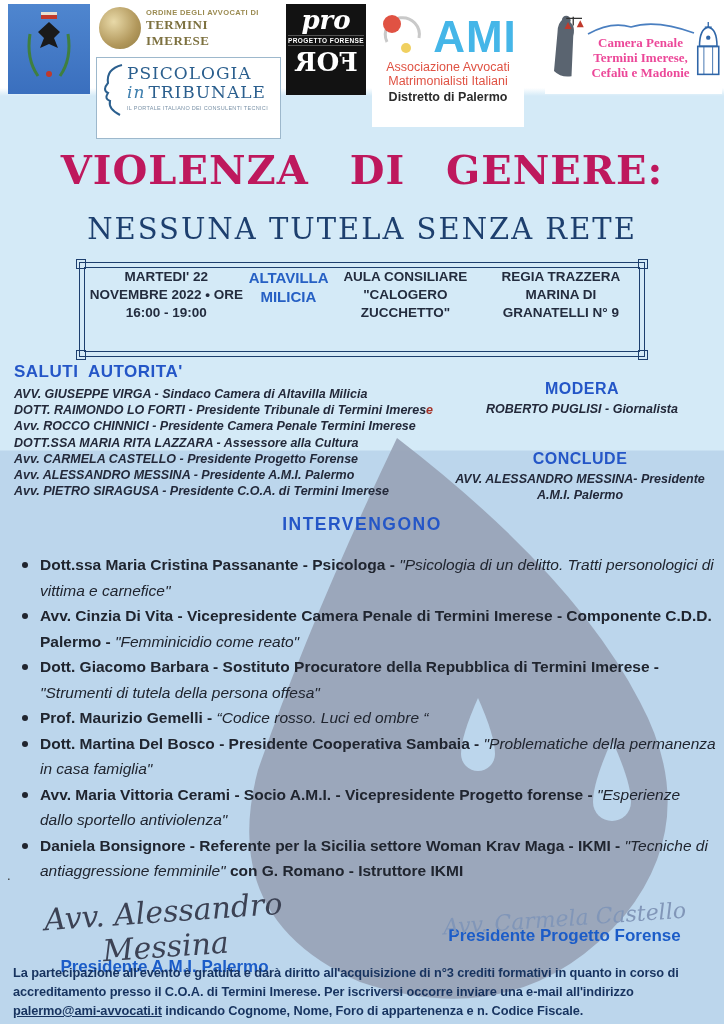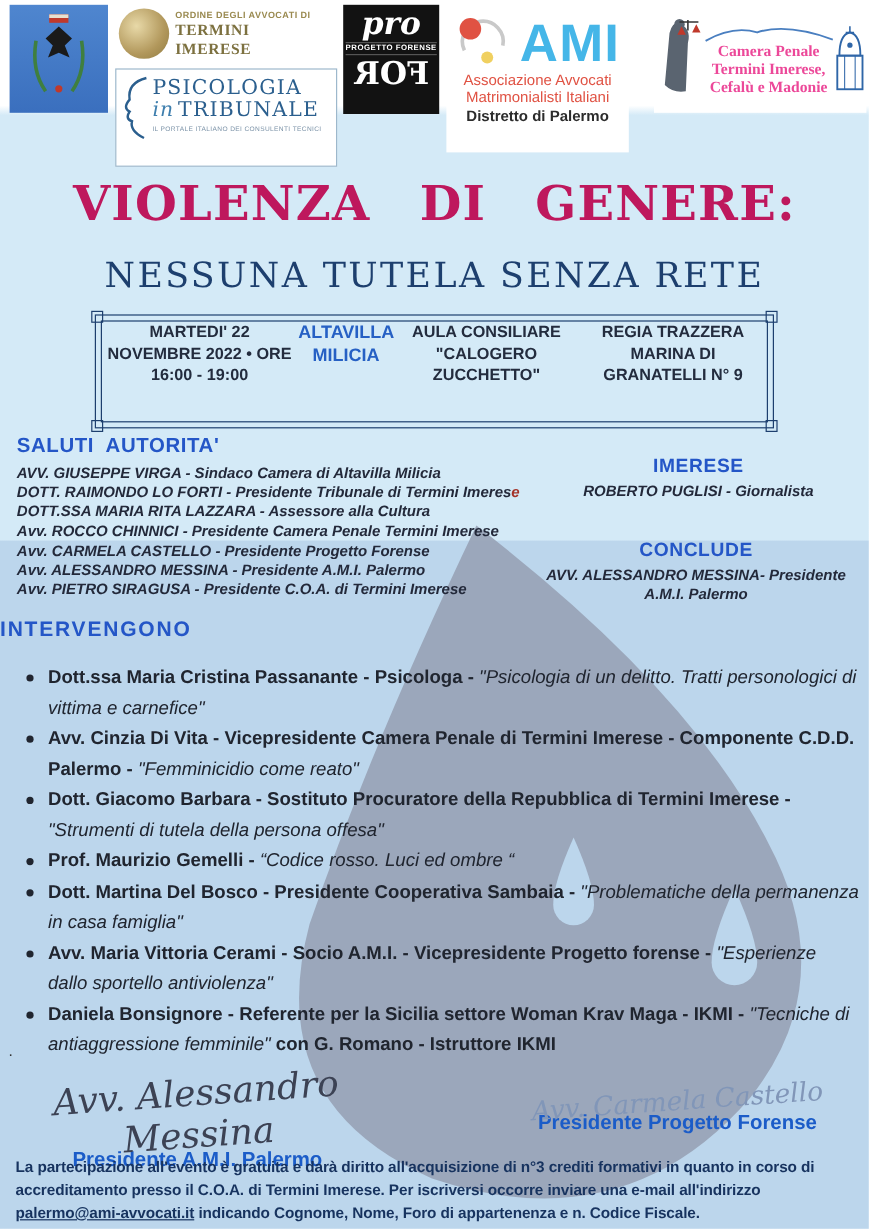--- a/index.html
+++ b/index.html
@@ -56,21 +56,21 @@
   #saluti{left:14px;top:362px;width:436px;}
   #saluti .sec-head{font-size:17px;letter-spacing:.5px;word-spacing:5px;margin-bottom:4px;}
   .sal-line{font-size:12.5px;font-style:italic;font-weight:bold;color:#23293a;line-height:16.2px;white-space:nowrap;}
   .red{color:#a43228;}
   #modera{left:450px;top:380px;width:264px;text-align:center;}
   #modera .sec-head{font-size:16px;letter-spacing:.5px;margin-bottom:3px;}
   .small-line{font-size:12.5px;font-style:italic;font-weight:bold;color:#23293a;line-height:16px;}
   #conclude{left:442px;top:450px;width:276px;text-align:center;}
   #conclude .sec-head{font-size:16px;letter-spacing:.5px;margin-bottom:3px;}
 
-  #intervengono{left:0;right:0;top:514px;}
+  #intervengono{left:0;right:0;top:514px;text-align:center;}
   #intervengono .sec-head{font-size:17.5px;letter-spacing:1.5px;}
 
   
   #speakers{left:16px;top:552px;width:700px;}
   .sp{position:relative;padding-left:24px;font-size:15.5px;line-height:25.5px;color:#20252f;margin:0;}
   .sp .dot{position:absolute;left:6px;top:10px;width:6px;height:6px;border-radius:50%;background:#20252f;}
   .sp .b{font-weight:bold;}
   .sp .q{font-style:italic;font-weight:normal;}
 
   #stray-dot{left:7px;top:868px;font-size:13px;color:#333;}
@@ -187,29 +187,29 @@
       <div class="ev-city">ALTAVILLA MILICIA</div>
       <div class="ev-line">AULA CONSILIARE "CALOGERO ZUCCHETTO"</div>
       <div class="ev-line">REGIA TRAZZERA MARINA DI GRANATELLI N° 9</div>
     </div>
   </div>
 
   <div class="abs" id="saluti">
     <div class="sec-head">SALUTI AUTORITA'</div>
     <div class="sal-line"><span>AVV. GIUSEPPE VIRGA - Sindaco Camera di Altavilla Milicia</span><span class="red"></span></div>
     <div class="sal-line"><span>DOTT. RAIMONDO LO FORTI - Presidente Tribunale di Termini Imeres</span><span class="red">e</span></div>
+    <div class="sal-line"><span>Avv. ROCCO CHINNICI - Presidente Camera Penale Termini Imerese</span><span class="red"></span></div>
     <div class="sal-line"><span>DOTT.SSA MARIA RITA LAZZARA - Assessore alla Cultura</span><span class="red"></span></div>
-    <div class="sal-line"><span>Avv. ROCCO CHINNICI - Presidente Camera Penale Termini Imerese</span><span class="red"></span></div>
     <div class="sal-line"><span>Avv. CARMELA CASTELLO - Presidente Progetto Forense</span><span class="red"></span></div>
     <div class="sal-line"><span>Avv. ALESSANDRO MESSINA - Presidente A.M.I. Palermo</span><span class="red"></span></div>
     <div class="sal-line"><span>Avv. PIETRO SIRAGUSA - Presidente C.O.A. di Termini Imerese</span><span class="red"></span></div>
   </div>
 
   <div class="abs" id="modera">
-    <div class="sec-head">IMERESE</div>
+    <div class="sec-head">MODERA</div>
     <div class="small-line">ROBERTO PUGLISI - Giornalista</div>
   </div>
   <div class="abs" id="conclude">
     <div class="sec-head">CONCLUDE</div>
     <div class="small-line">AVV. ALESSANDRO MESSINA- Presidente</div>
     <div class="small-line">A.M.I. Palermo</div>
   </div>
 
   <div class="abs" id="intervengono">
     <span class="sec-head">INTERVENGONO</span>

